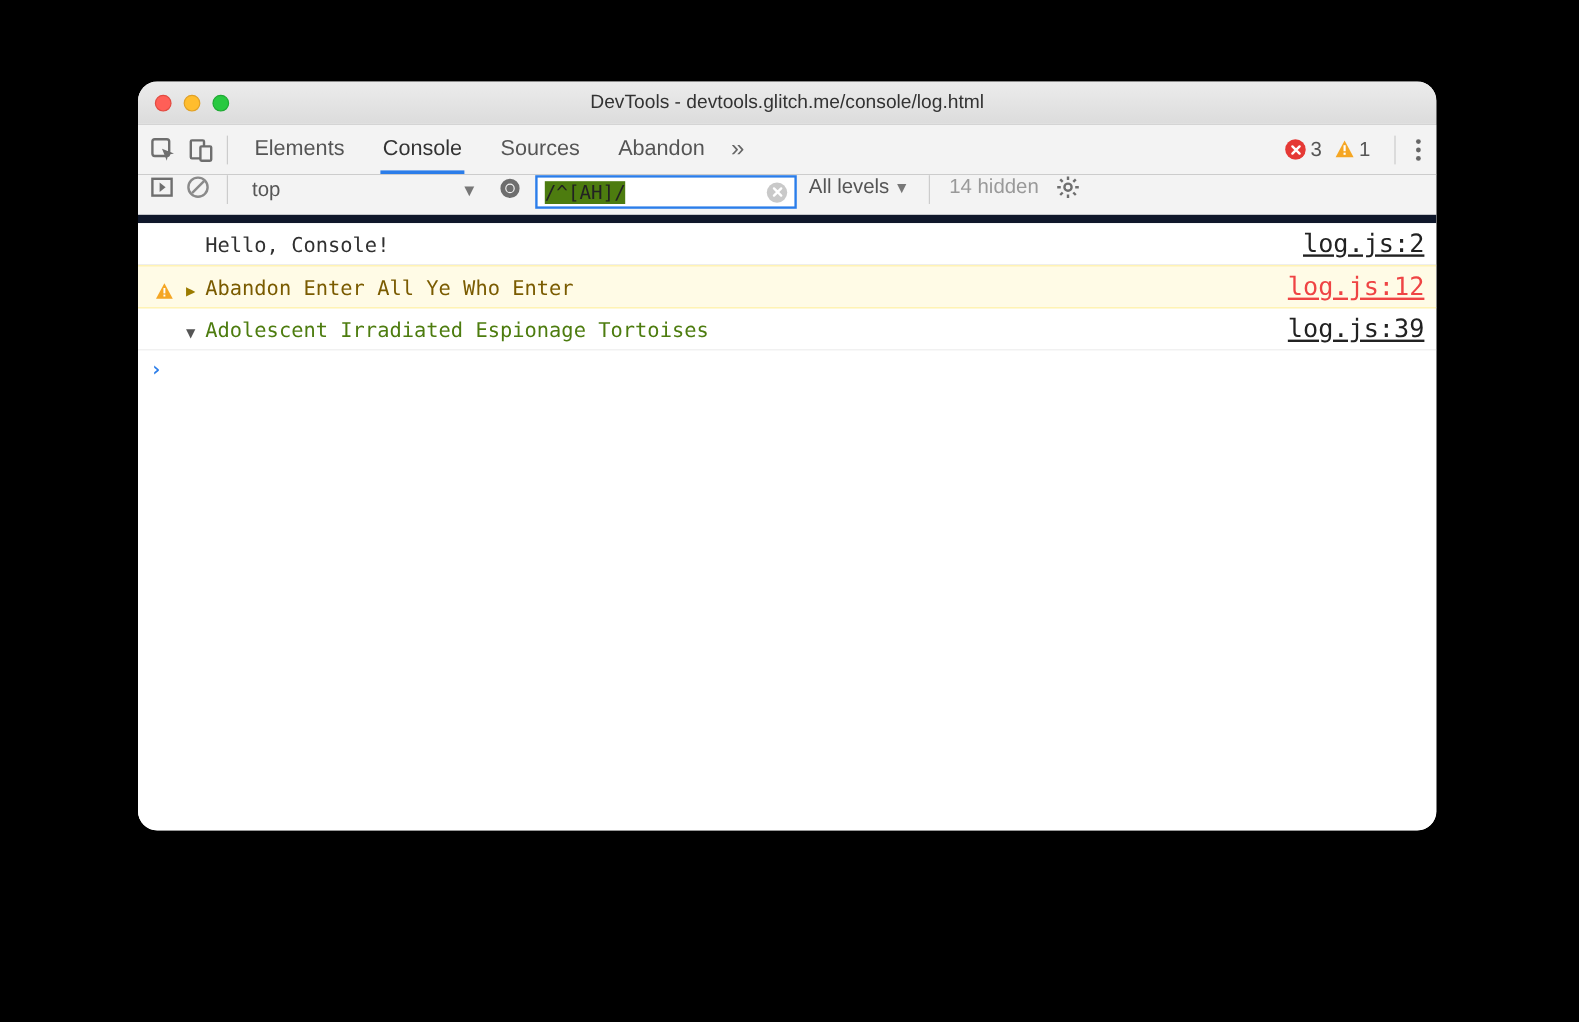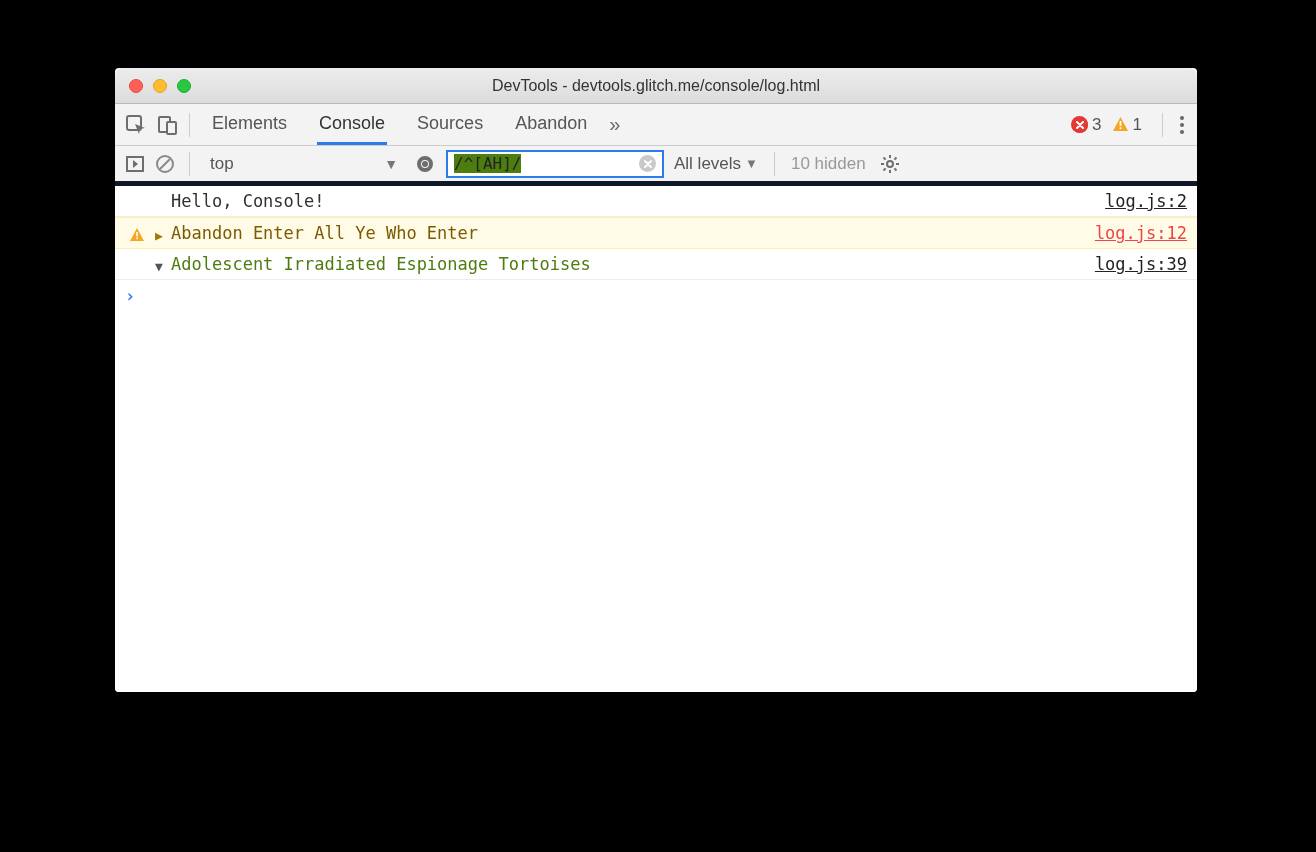--- a/index.html
+++ b/index.html
@@ -10,21 +10,21 @@
     font-family: -apple-system, BlinkMacSystemFont, "Helvetica Neue", Arial, sans-serif;
     overflow: hidden;
   }
   .window {
     position: absolute;
     left: 115px;
     top: 68px;
     width: 1082px;
     height: 624px;
     background: #fff;
-    border-radius: 4px;
+    border-radius: 16px;
     box-shadow: 0 20px 60px rgba(0,0,0,0.6);
     display: flex;
     flex-direction: column;
     overflow: hidden;
   }
   .titlebar {
     height: 36px;
     background: linear-gradient(#ececec, #dcdcdc);
     border-bottom: 1px solid #b9b9b9;
     display: flex;
@@ -81,23 +81,23 @@
   .status-errors { display:flex; align-items:center; gap:4px; margin-right:10px; color:#555; font-size:17px;}
   .err-badge, .warn-badge {
     width:17px;height:17px;border-radius:50%;display:inline-flex;align-items:center;justify-content:center;font-size:12px;color:#fff;
   }
   .err-badge{background:#e53935;}
   .kebab { margin-left:6px; margin-right:2px; color:#666; font-size:22px; letter-spacing:2px;}
 
   .toolbar {
     height: 40px;
     background:#f3f3f3;
-    border-bottom:5px solid #0f172a;
+    border-bottom:7px solid #0f172a;
     display:flex;
-    align-items:center;
+    align-items:flex-start;
     padding:0 10px;
     font-size:17px;
     color:#555;
     gap:10px;
   }
   .dropdown-top {
     display:flex; align-items:center; gap:4px; padding:2px 6px; cursor:pointer;
     min-width:200px; justify-content:space-between;
   }
   .dropdown-top .caret { color:#777; font-size:14px;}
@@ -129,21 +129,21 @@
   }
   .row {
     display:flex; align-items:flex-end;
     border-bottom:1px solid #eee;
     padding:5px 10px 5px 8px;
     min-height:30px;
   }
   .row .gutter { width:28px; display:flex; justify-content:center;}
   .row .disclosure { width:16px; color:#888; font-size:13px; display:flex;justify-content:center; cursor:pointer;}
   .row .msg { flex:1; padding-left:4px;}
-  .row .src { color:#222; text-decoration:underline; cursor:pointer; font-size:17px;}
+  .row .src { color:#222; text-decoration:underline; cursor:pointer; font-size:21px;}
   .row.log .msg{ color:#303030;}
   .row.warn { background:#fffbe6; border-top:1px solid #fff1a8; border-bottom:1px solid #fff1a8;}
   .row.warn .msg{ color:#7a5b00;}
   .row.warn .src{ color:#ef4444;}
   .row.info .msg { color:#4d7c0f; font-weight:400;}
   .prompt-row { display:flex; align-items:center; padding:6px 10px; }
   .prompt-caret { color:#2b7de9; font-weight:bold; font-size:17px;}
   svg { display:block;}
 </style>
 </head>
@@ -239,21 +239,21 @@
         <svg width="10" height="10" viewBox="0 0 10 10">
             <path d="M2 2 L8 8 M8 2 L2 8" stroke="#fff" stroke-width="2" stroke-linecap="round"></path>
           </svg>
       </span>
     </div>
     <div class="levels">
       <span>All levels</span>
       <span class="caret" style="font-size:13px;color:#777;">▼</span>
     </div>
     <div class="divider" style="margin:0 6px;"></div>
-    <span class="hidden-count">10 hidden</span>
+    <span class="hidden-count">14 hidden</span>
     <span class="gear icon-slot">
       <svg width="20" height="20" viewBox="0 0 20 20">
           <circle cx="10" cy="10" r="3" fill="none" stroke="#6e6e6e" stroke-width="2"></circle>
           <g stroke="#6e6e6e" stroke-width="2">
             <line x1="10" y1="1" x2="10" y2="4"></line>
             <line x1="10" y1="16" x2="10" y2="19"></line>
             <line x1="1" y1="10" x2="4" y2="10"></line>
             <line x1="16" y1="10" x2="19" y2="10"></line>
             <line x1="3.5" y1="3.5" x2="5.6" y2="5.6"></line>
             <line x1="14.4" y1="14.4" x2="16.5" y2="16.5"></line>

